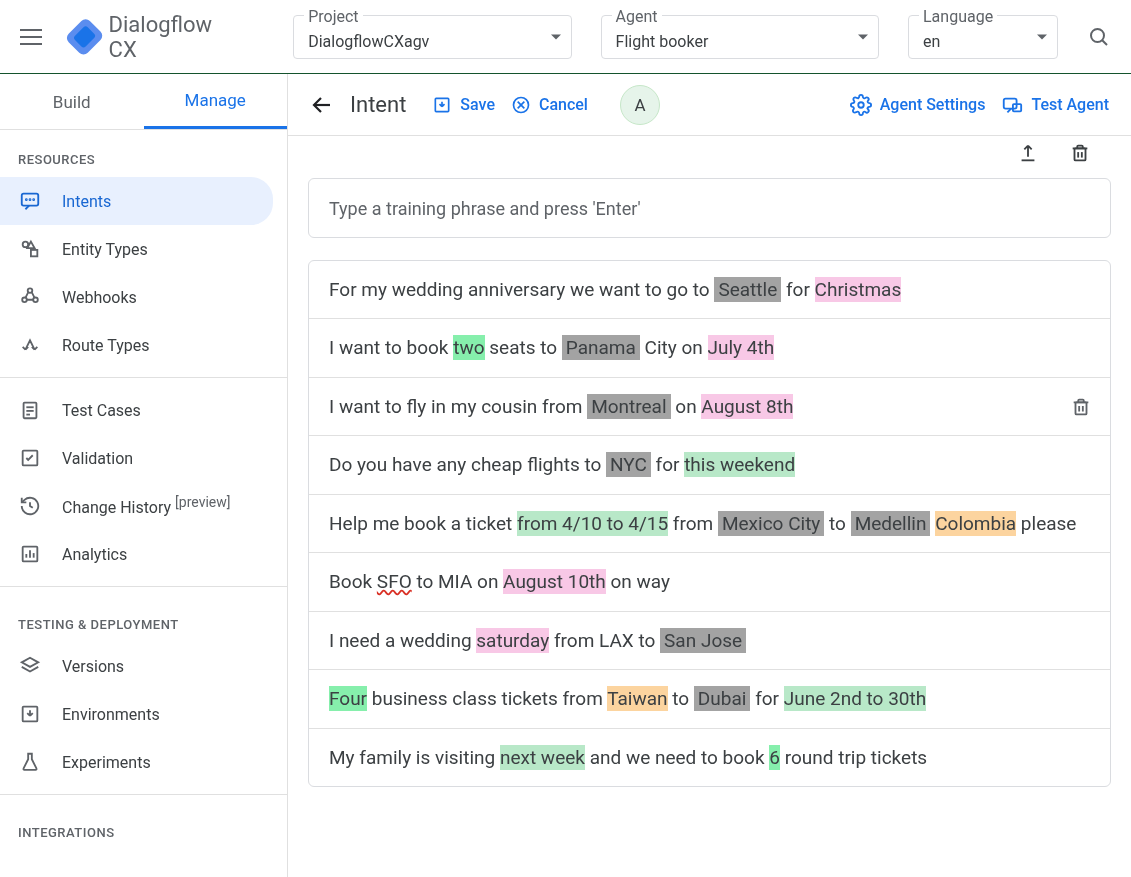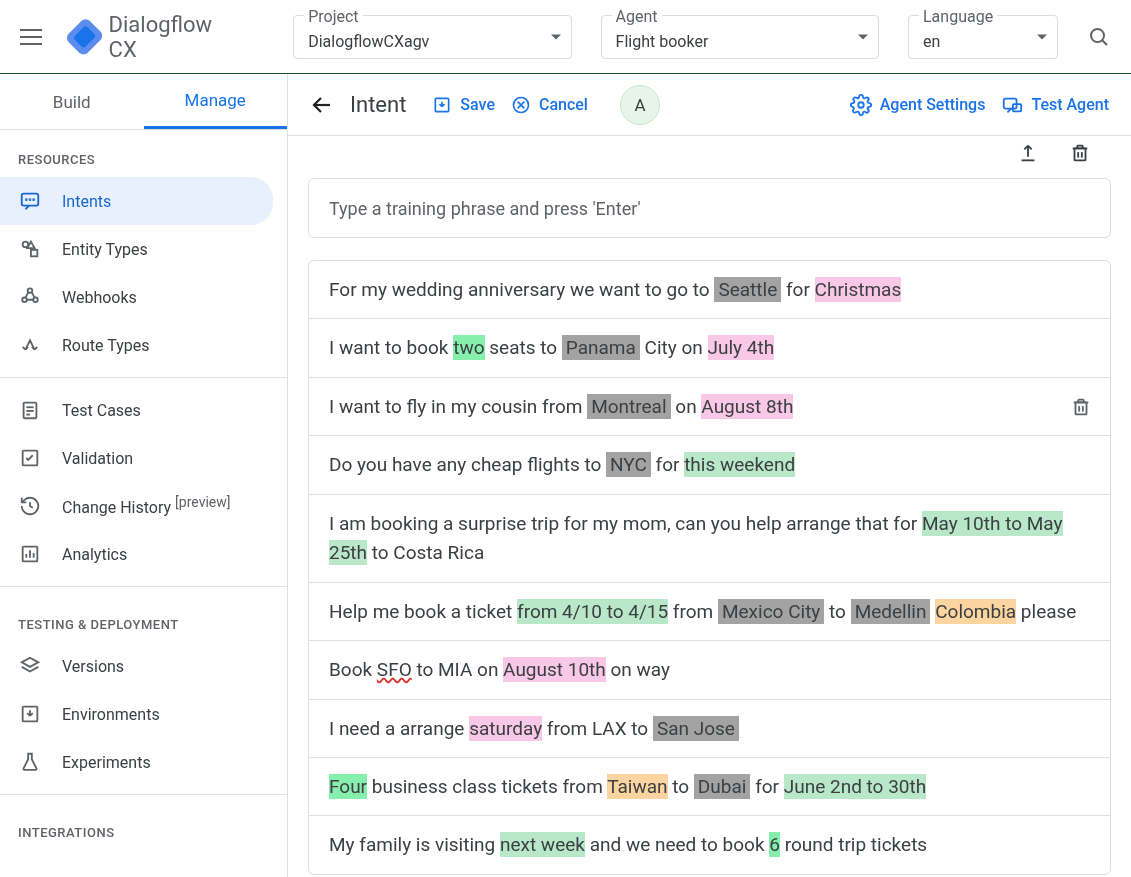--- a/index.html
+++ b/index.html
@@ -301,22 +301,21 @@
           <div class="phrase-row show-del"><span>I want to fly in my cousin from </span><span class="hl-blue">Montreal</span><span> on </span><span class="hl-pink">August 8th</span><span class="del">
               <svg width="22" height="22" viewBox="0 0 24 24" fill="none" stroke="#5f6368" stroke-width="2">
                 <rect x="6" y="7" width="12" height="13" rx="1"></rect>
                 <line x1="4" y1="7" x2="20" y2="7"></line>
                 <line x1="10" y1="11" x2="10" y2="17"></line>
                 <line x1="14" y1="11" x2="14" y2="17"></line>
                 <path d="M9 7V5a1 1 0 0 1 1-1h4a1 1 0 0 1 1 1v2"></path>
               </svg>
             </span></div>
           <div class="phrase-row"><span>Do you have any cheap flights to </span><span class="hl-blue">NYC</span><span> for </span><span class="hl-green">this weekend</span></div>
-          <div class="phrase-row"><span>I am booking a surprise trip for my mom, can you help arrange that for </span><span class="hl-green">May 10th to May 25th</span><span> to Costa Rica</span></div>
           <div class="phrase-row"><span>Help me book a ticket </span><span class="hl-green">from 4/10 to 4/15</span><span> from </span><span class="hl-blue">Mexico City</span><span> to </span><span class="hl-blue">Medellin</span><span> </span><span class="hl-orange">Colombia</span><span> please</span></div>
           <div class="phrase-row"><span>Book </span><span class="underline-red">SFO</span><span> to MIA on </span><span class="hl-pink">August 10th</span><span> on way</span></div>
-          <div class="phrase-row"><span>I need a arrange </span><span class="hl-pink">saturday</span><span> from LAX to </span><span class="hl-blue">San Jose</span></div>
+          <div class="phrase-row"><span>I need a wedding </span><span class="hl-pink">saturday</span><span> from LAX to </span><span class="hl-blue">San Jose</span></div>
           <div class="phrase-row"><span class="hl-purple">Four</span><span> business class tickets from </span><span class="hl-orange">Taiwan</span><span> to </span><span class="hl-blue">Dubai</span><span> for </span><span class="hl-green">June 2nd  to 30th</span></div>
           <div class="phrase-row"><span>My family is visiting </span><span class="hl-green">next week</span><span> and we need to book </span><span class="hl-purple">6</span><span> round trip tickets</span></div>
         </div>
     </div>
   </div>
 </div>
 
 </body></html>

